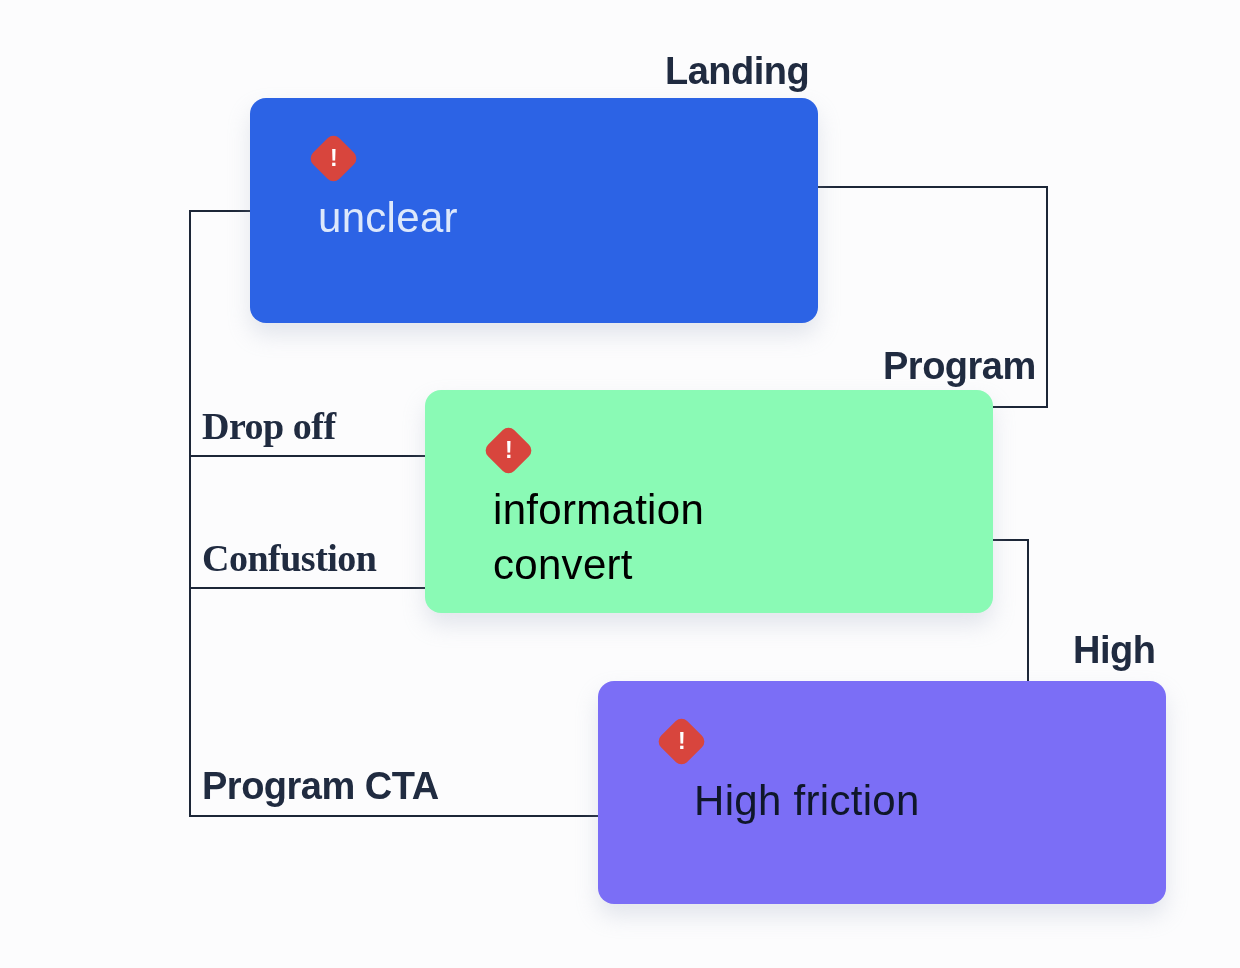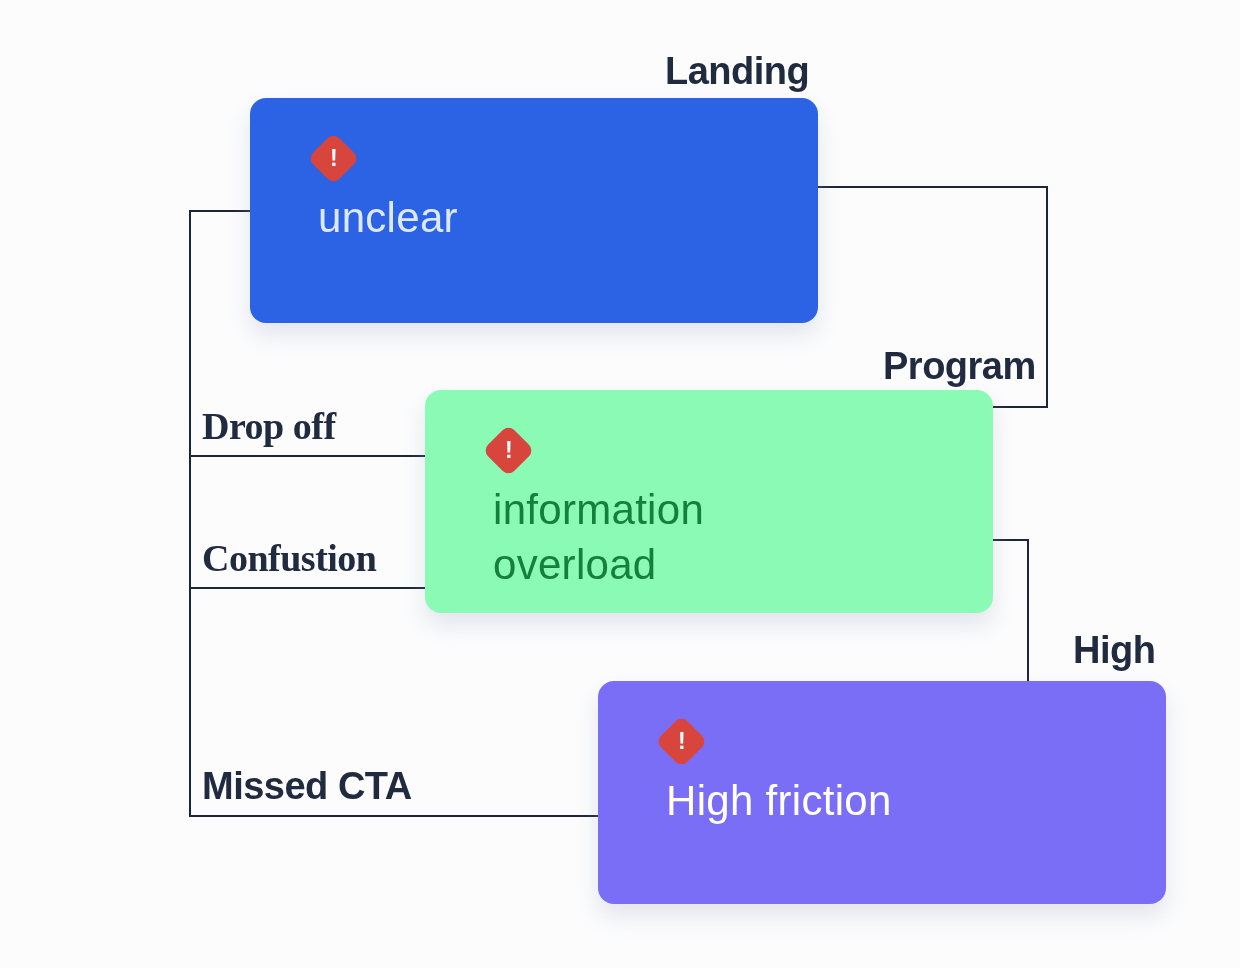--- a/index.html
+++ b/index.html
@@ -73,43 +73,43 @@
 
   <div class="line h" style="left:993px; top:539px; width:36px;"></div>
   <div class="line v" style="left:1027px; top:539px; height:143px;"></div>
 
   <div class="stage-label" style="left:665px; top:50px;">Landing</div>
   <div class="stage-label" style="left:836px; top:345px;margin-left:47px;">Program</div>
   <div class="stage-label" style="left:1073px; top:629px;">High</div>
 
   <div class="issue-label" style="left:202px; top:405px;font-family:Liberation Serif, serif;">Drop off</div>
   <div class="issue-label" style="left:202px; top:537px;font-family:Liberation Serif, serif;">Confustion</div>
-  <div class="issue-label" style="left:202px; top:765px;">Missed CTA</div>
+  <div class="issue-label" style="left:202px; top:765px;">Program CTA</div>
 
   <div class="node" style="left: 250px; top: 98px; height: 225px; background: rgb(44, 99, 229);">
     <div class="warn" style="background: rgb(216, 69, 61);">
       <span>!</span>
     </div>
     <div class="node-text" style="color: rgb(221, 232, 251); text-align: right;">
       <div>unclear</div>
     </div>
   </div>
 
   <div class="node" style="left: 425px; top: 390px; height: 223px; background: rgb(138, 250, 181);">
     <div class="warn" style="background: rgb(216, 69, 61);">
       <span>!</span>
     </div>
-    <div class="node-text" style="color: #15803d;">
+    <div class="node-text" style="color: #000000;">
       <div>information</div>
-      <div>overload</div>
+      <div>convert</div>
     </div>
   </div>
 
   <div class="node" style="left: 598px; top: 681px; height: 223px; background: rgb(123, 110, 246);">
     <div class="warn" style="background: rgb(216, 69, 61);">
       <span>!</span>
     </div>
-    <div class="node-text" style="color: #ffffff;">
+    <div class="node-text" style="color: #0f172a; margin-left: 28px;">
       <div>High friction</div>
     </div>
   </div>
 
 </div>
 
 </body></html>

